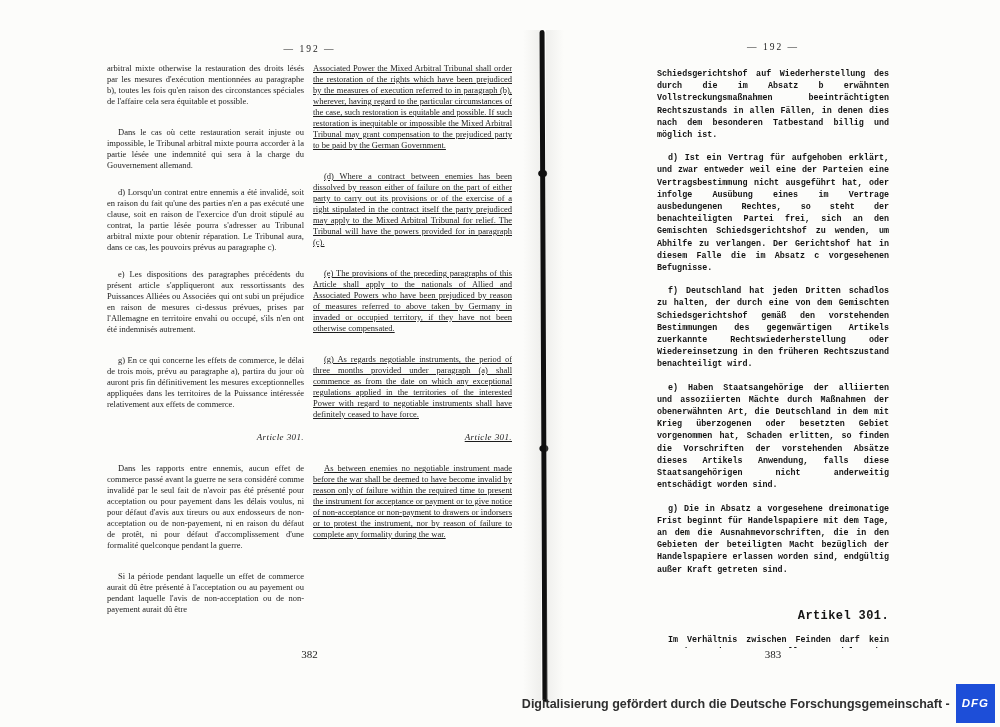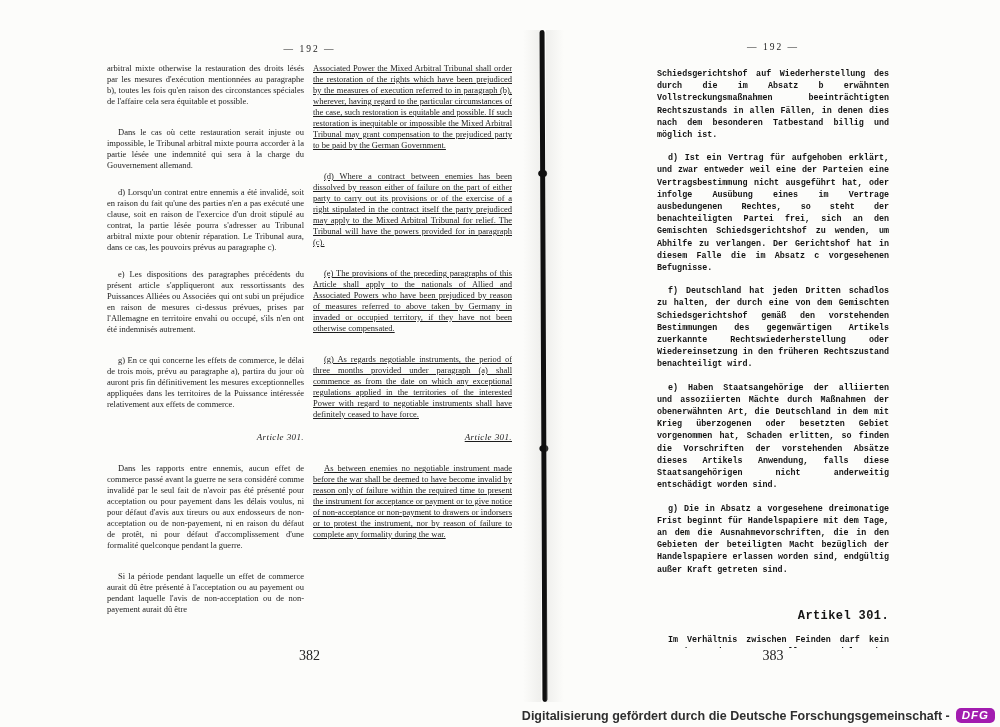--- a/index.html
+++ b/index.html
@@ -77,21 +77,21 @@
   }
 
   .gap-md { margin-top: 16px !important; }
 
   .page-number {
     position: absolute;
     left: 0;
     width: 100%;
     text-align: center;
     font-family: "Liberation Serif", "DejaVu Serif", serif;
-    font-size: 14px;
+    font-size: 11px;
     color: #222;
   }
 
   
   .gutter {
     position: absolute;
     left: 541px;
     top: 30px;
     width: 5px;
     height: 672px;
@@ -135,27 +135,27 @@
     align-items: center;
     gap: 6px;
     font-family: "Liberation Sans", "DejaVu Sans", sans-serif;
     font-weight: bold;
     font-size: 12.5px;
     color: #2f2f2f;
     white-space: nowrap;
   }
   .dfg-logo {
     display: inline-block;
-    background: #a21caf;
+    background: #1d4ed8;
     color: #ffffff;
     font-style: italic;
     font-size: 11.5px;
     line-height: 15px;
-    padding: 0 6px;
-    border-radius: 5px;
+    padding: 12px 6px;
+    border-radius: 0;
     letter-spacing: 1px;
   }
 </style>
 </head>
 <body>
 
 <div class="page" style="left:107px; top:44px; width:405px; height:620px;">
   <div class="page-header">— 192 —</div>
 
   <div class="col latin" style="left:0; top:19px; width:197px; height:586px;">

